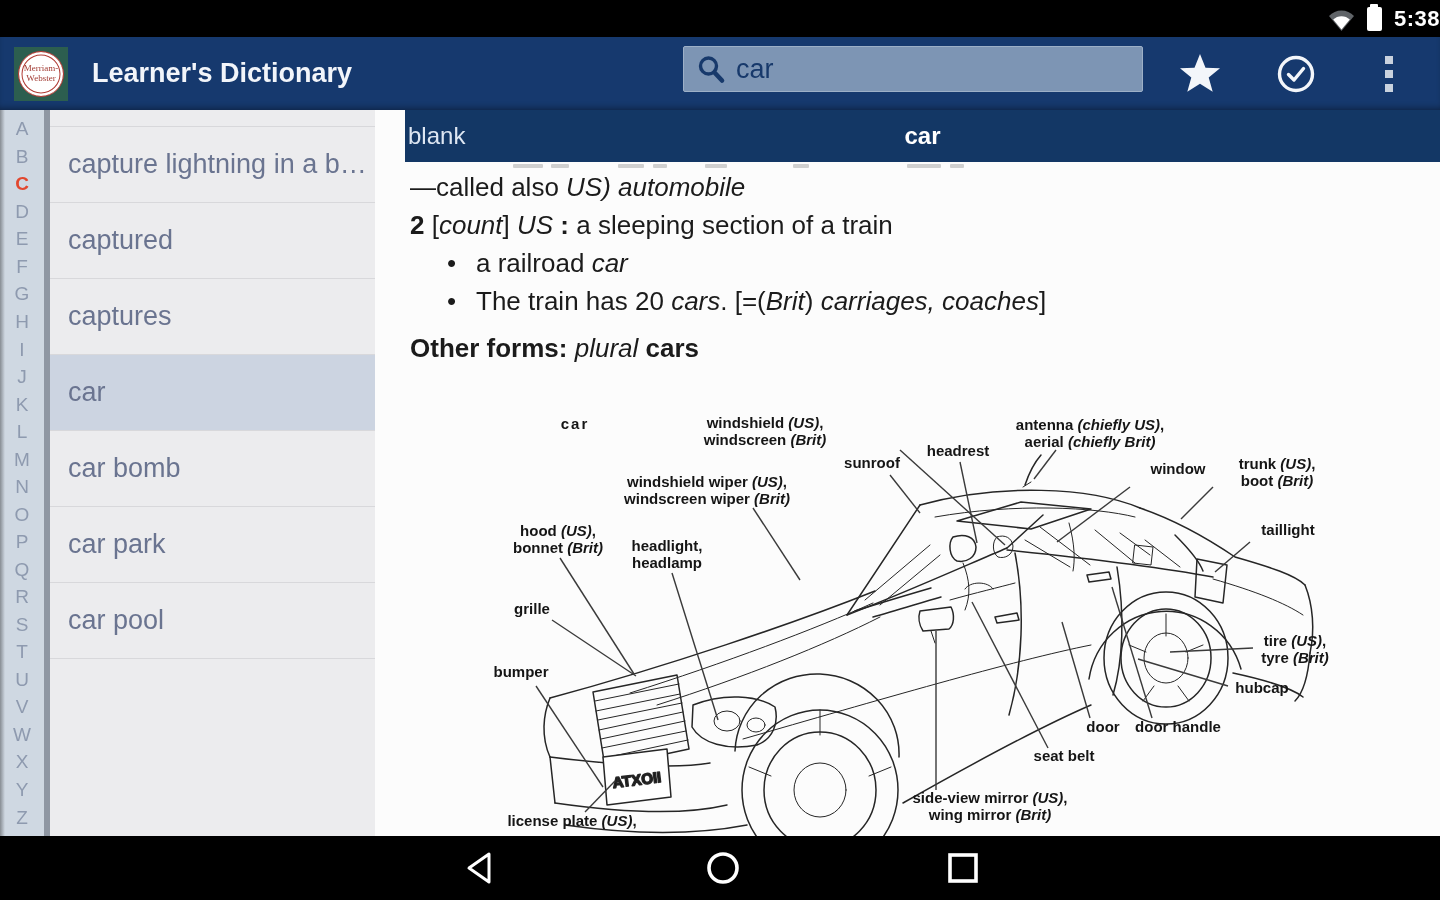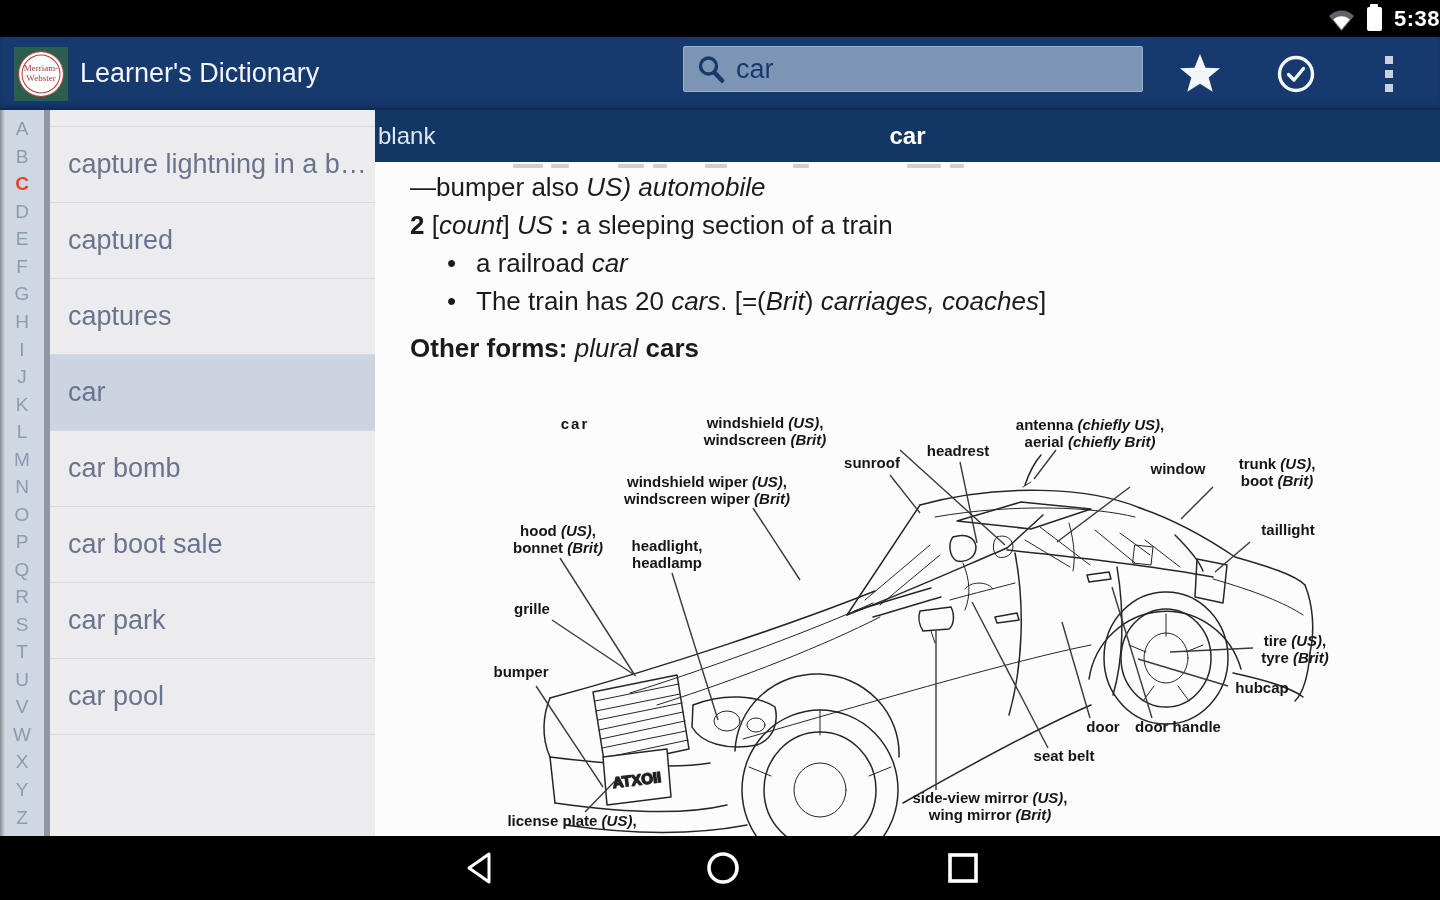--- a/index.html
+++ b/index.html
@@ -13,21 +13,21 @@
   .battery:before{content:"";position:absolute;top:-3px;left:3.5px;width:8px;height:3px;background:#fff;border-radius:1px 1px 0 0;}
 
   
   .app-bar{height:73px;background:#16396e;position:relative;display:flex;align-items:center;
            box-shadow:inset 0 -5px 7px -4px rgba(0,0,0,.45);}
   .logo{width:54px;height:54px;background:#2c5e4f;margin-left:14px;display:flex;align-items:center;justify-content:center;flex:0 0 auto;}
   .logo-circle{width:44px;height:44px;background:#fff;border-radius:50%;border:1.5px solid #b03a33;
                box-shadow:inset 0 0 0 2.5px #fff,inset 0 0 0 3.5px #b03a33;
                display:flex;flex-direction:column;align-items:center;justify-content:center;
                font-family:"Liberation Serif",serif;font-size:9px;line-height:1.05;color:#a23c34;text-align:center;}
-  .app-title{color:#f2f5fa;font-size:27px;margin-left:12px;font-weight:normal;}
+  .app-title{color:#f2f5fa;font-size:27px;margin-left:24px;font-weight:bold;}
   .search-box{position:absolute;left:683px;top:9px;width:460px;height:46px;background:#7d95b4;
               border:1px solid #9db0c7;border-radius:2px;display:flex;align-items:center;box-sizing:border-box;}
   .search-icon{margin:0 10px 0 12px;flex:0 0 auto;display:block;}
   .search-text{color:#17396b;font-size:27px;}
   .icon-btn{position:absolute;top:0;height:73px;display:flex;align-items:center;justify-content:center;}
   .btn-star{left:1176px;width:48px;}
   .btn-history{left:1272px;width:48px;}
   .btn-menu{left:1368px;width:42px;}
   .menu-dots{display:flex;flex-direction:column;gap:6px;}
   .menu-dots i{width:8px;height:8px;background:#c9d2de;display:block;}
@@ -43,21 +43,21 @@
   .alpha-letter.active{color:#e2472e;font-weight:bold;}
   .rail-divider{width:6px;background:#8f97a3;flex:0 0 auto;}
   .word-list{flex:1;display:flex;flex-direction:column;overflow:hidden;}
   .list-item{height:76px;flex:0 0 auto;box-sizing:border-box;border-bottom:1px solid #d8d8db;
              display:flex;align-items:center;padding-left:18px;font-size:27px;color:#6a7490;background:#ececee;}
   .list-item.selected{background:#ccd4e1;}
   .list-item.partial-top{height:17px;}
   .list-item.partial-bottom{flex:1;border-bottom:none;}
 
   
-  .content{flex:1;position:relative;background:#fcfcfc;overflow:hidden;}
+  .content{flex:1;position:relative;background:#fcfcfc;overflow:hidden;padding-left:30px;}
   .tab-bar{height:52px;background:#133765;position:relative;display:flex;align-items:center;}
   .tab-left{color:#dde6f2;font-size:24px;padding-left:3px;}
   .tab-active{position:absolute;left:0;right:0;text-align:center;color:#fff;font-size:24px;font-weight:bold;}
   .fragment{position:absolute;height:4px;background:#b9b9b9;opacity:.65;border-radius:1px;}
 
   .def-block{position:absolute;top:58px;left:35px;right:10px;font-size:26px;color:#1b1b1b;}
   .def-line{line-height:38px;white-space:nowrap;}
   .def-line .bullet{display:inline-block;width:12px;margin-right:17px;}
   .def-line.bullet-line{padding-left:37px;}
   .def-line.other-forms{margin-top:9px;}
@@ -156,21 +156,20 @@
         <div class="alpha-letter">Z</div>
       </div>
     <div class="rail-divider"></div>
     <div class="word-list" id="word-list">
       <div class="list-item partial-top"></div>
     <div class="list-item">capture lightning in a b…</div>
         <div class="list-item">captured</div>
         <div class="list-item">captures</div>
         <div class="list-item selected">car</div>
         <div class="list-item">car bomb</div>
-        <div class="list-item">car boot sale</div>
         <div class="list-item">car park</div>
         <div class="list-item">car pool</div>
         <div class="list-item partial-bottom"></div>
       </div>
   </div>
 
   <div class="content">
     <div class="tab-bar">
       <span class="tab-left">blank</span>
       <span class="tab-active">car</span>
@@ -181,21 +180,21 @@
       <span class="fragment" style="left:176px;top:54px;width:18px"></span>
       <span class="fragment" style="left:243px;top:54px;width:26px"></span>
       <span class="fragment" style="left:278px;top:54px;width:14px"></span>
       <span class="fragment" style="left:330px;top:54px;width:22px"></span>
       <span class="fragment" style="left:418px;top:54px;width:16px"></span>
       <span class="fragment" style="left:532px;top:54px;width:34px"></span>
       <span class="fragment" style="left:575px;top:54px;width:14px"></span>
     </div>
 
     <div class="def-block" id="def-block">
-        <div class="def-line"><span class="seg-r">—bumper also </span><span class="seg-i">US) </span><span class="seg-i">automobile</span></div>
+        <div class="def-line"><span class="seg-r">—called also </span><span class="seg-i">US) </span><span class="seg-i">automobile</span></div>
         <div class="def-line"><span class="seg-b">2</span><span class="seg-r"> [</span><span class="seg-i">count</span><span class="seg-r">] </span><span class="seg-i">US</span><span class="seg-b"> : </span><span class="seg-r">a sleeping section of a train</span></div>
         <div class="def-line bullet-line"><span class="bullet">•</span><span class="seg-r">a railroad </span><span class="seg-i">car</span></div>
         <div class="def-line bullet-line"><span class="bullet">•</span><span class="seg-r">The train has 20 </span><span class="seg-i">cars</span><span class="seg-r">. [=(</span><span class="seg-i">Brit</span><span class="seg-r">) </span><span class="seg-i">carriages, coaches</span><span class="seg-r">]</span></div>
         <div class="def-line other-forms"><span class="seg-b">Other forms: </span><span class="seg-i">plural </span><span class="seg-b">cars</span></div>
       </div>
 
     <svg class="diagram-svg" width="1065" height="431" viewBox="0 0 1065 431">
 
       <g class="art">
 

